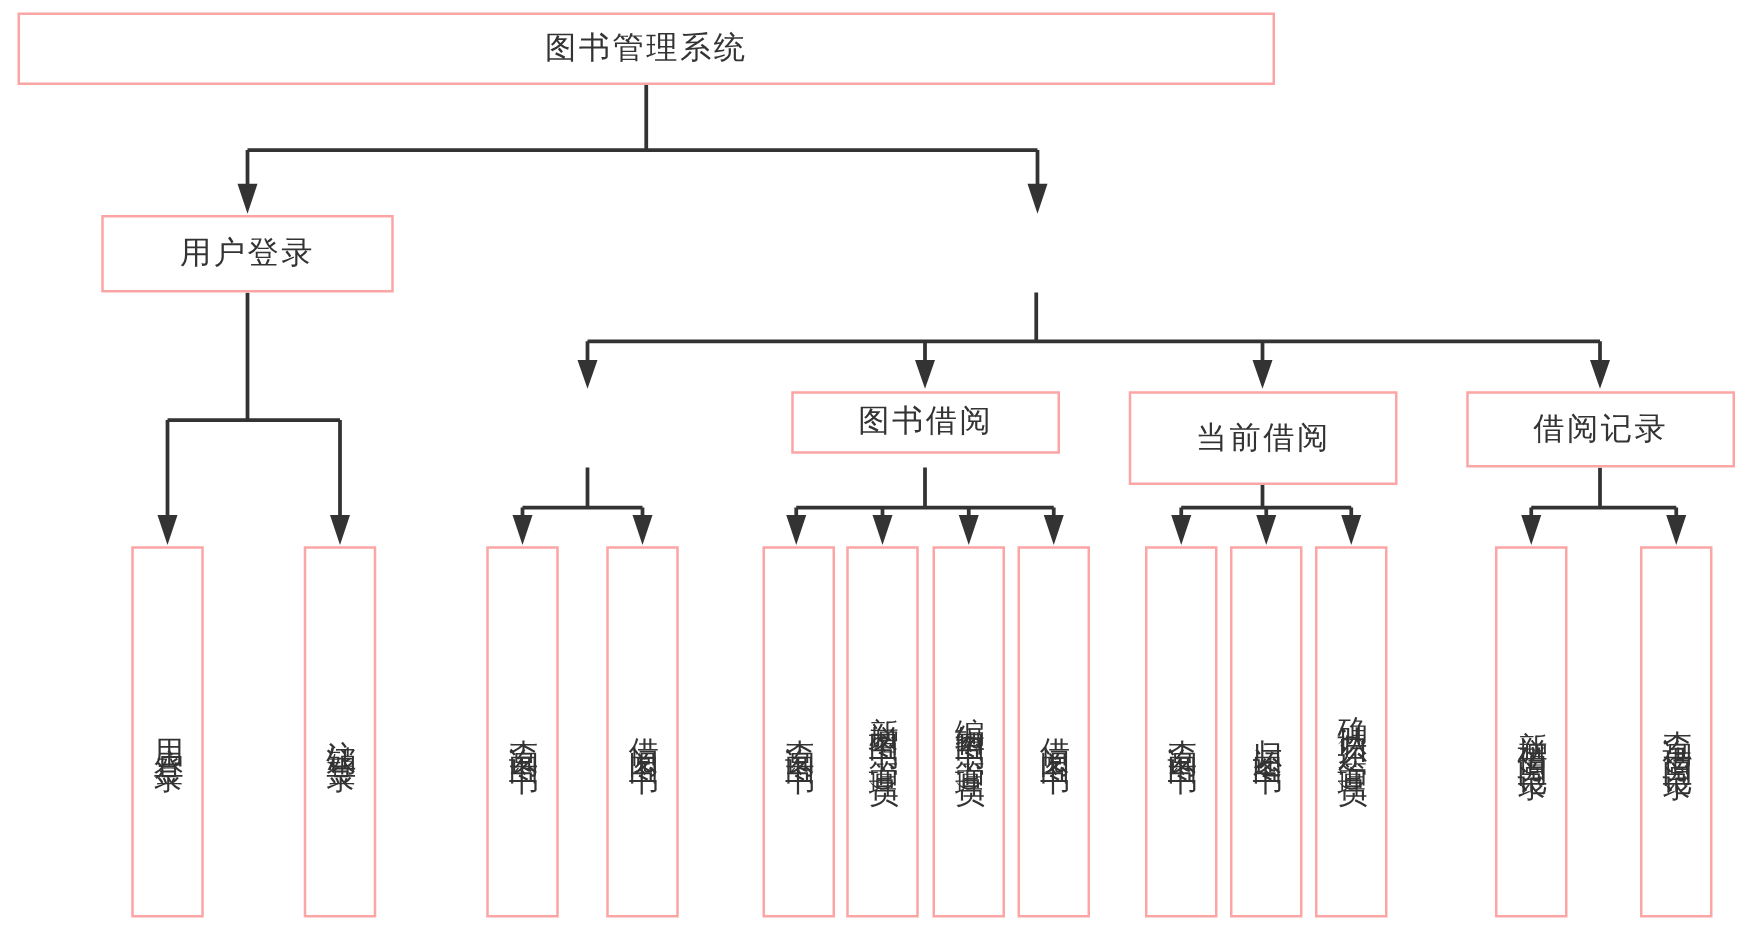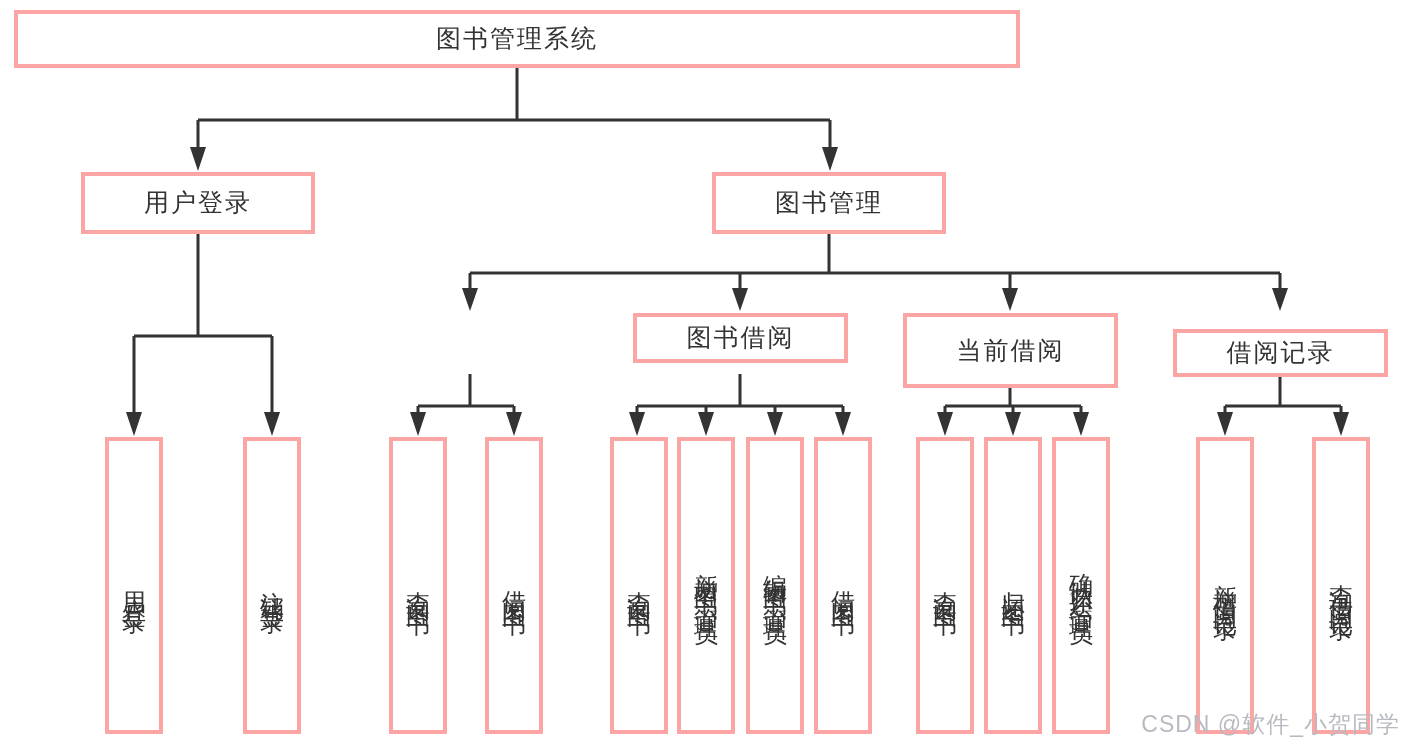--- a/index.html
+++ b/index.html
@@ -14,21 +14,21 @@
   }
   .connectors {
     position: absolute;
     left: 0; top: 0;
     width: 1405px; height: 747px;
     z-index: 1;
   }
   .node {
     position: absolute;
     background: #ffffff;
-    border: 4px solid #fca5a5;
+    border: 2px solid #fca5a5;
     display: flex;
     align-items: center;
     justify-content: center;
     color: #333333;
     z-index: 2;
     text-align: center;
     line-height: 1.1;
   }
   .h-node {
     font-size: 25px;
@@ -93,38 +93,36 @@
       <polygon points="1005,412 1021,412 1013,436"></polygon>
       <polygon points="1073,412 1089,412 1081,436"></polygon>
       <polygon points="1217,412 1233,412 1225,436"></polygon>
       <polygon points="1333,412 1349,412 1341,436"></polygon>
     </g>
   </svg>
 
   <div class="node h-node" style="left:14px;top:10px;width:1006px;height:58px">图书管理系统</div>
 
   <div class="node h-node" style="left:81px;top:172px;width:234px;height:62px">用户登录</div>
-  <div class="node h-node" style="left:712px;top:172px;width:234px;height:62px">图书管理</div>
 
   <div class="node h-node" style="left:633px;top:313px;width:215px;height:50px">图书借阅</div>
   <div class="node h-node" style="left:903px;top:313px;width:215px;height:75px">当前借阅</div>
-  <div class="node h-node" style="left:1173px;top:329px;width:215px;height:48px">借阅记录</div>
+  <div class="node h-node" style="left:1173px;top:313px;width:215px;height:61px">借阅记录</div>
 
   <div class="node leaf" style="left:105px;top:437px;width:58px;height:297px">用户登录</div>
   <div class="node leaf" style="left:243px;top:437px;width:58px;height:297px">注销登录</div>
 
   <div class="node leaf" style="left:389px;top:437px;width:58px;height:297px">查询图书</div>
   <div class="node leaf" style="left:485px;top:437px;width:58px;height:297px">借阅图书</div>
 
   <div class="node leaf" style="left:610px;top:437px;width:58px;height:297px">查询图书</div>
   <div class="node leaf" style="left:677px;top:437px;width:58px;height:297px">新增图书（管理员）</div>
   <div class="node leaf" style="left:746px;top:437px;width:58px;height:297px">编辑图书（管理员）</div>
   <div class="node leaf" style="left:814px;top:437px;width:58px;height:297px">借阅图书</div>
 
   <div class="node leaf" style="left:916px;top:437px;width:58px;height:297px">查询图书</div>
   <div class="node leaf" style="left:984px;top:437px;width:58px;height:297px">归还图书</div>
   <div class="node leaf" style="left:1052px;top:437px;width:58px;height:297px">确认归还（管理员）</div>
 
   <div class="node leaf" style="left:1196px;top:437px;width:58px;height:297px">新增借阅记录</div>
   <div class="node leaf" style="left:1312px;top:437px;width:58px;height:297px">查询借阅记录</div>
 
-  <div class="watermark">CSDN @软件_小贺同学</div>
 </div>
 
 </body></html>

